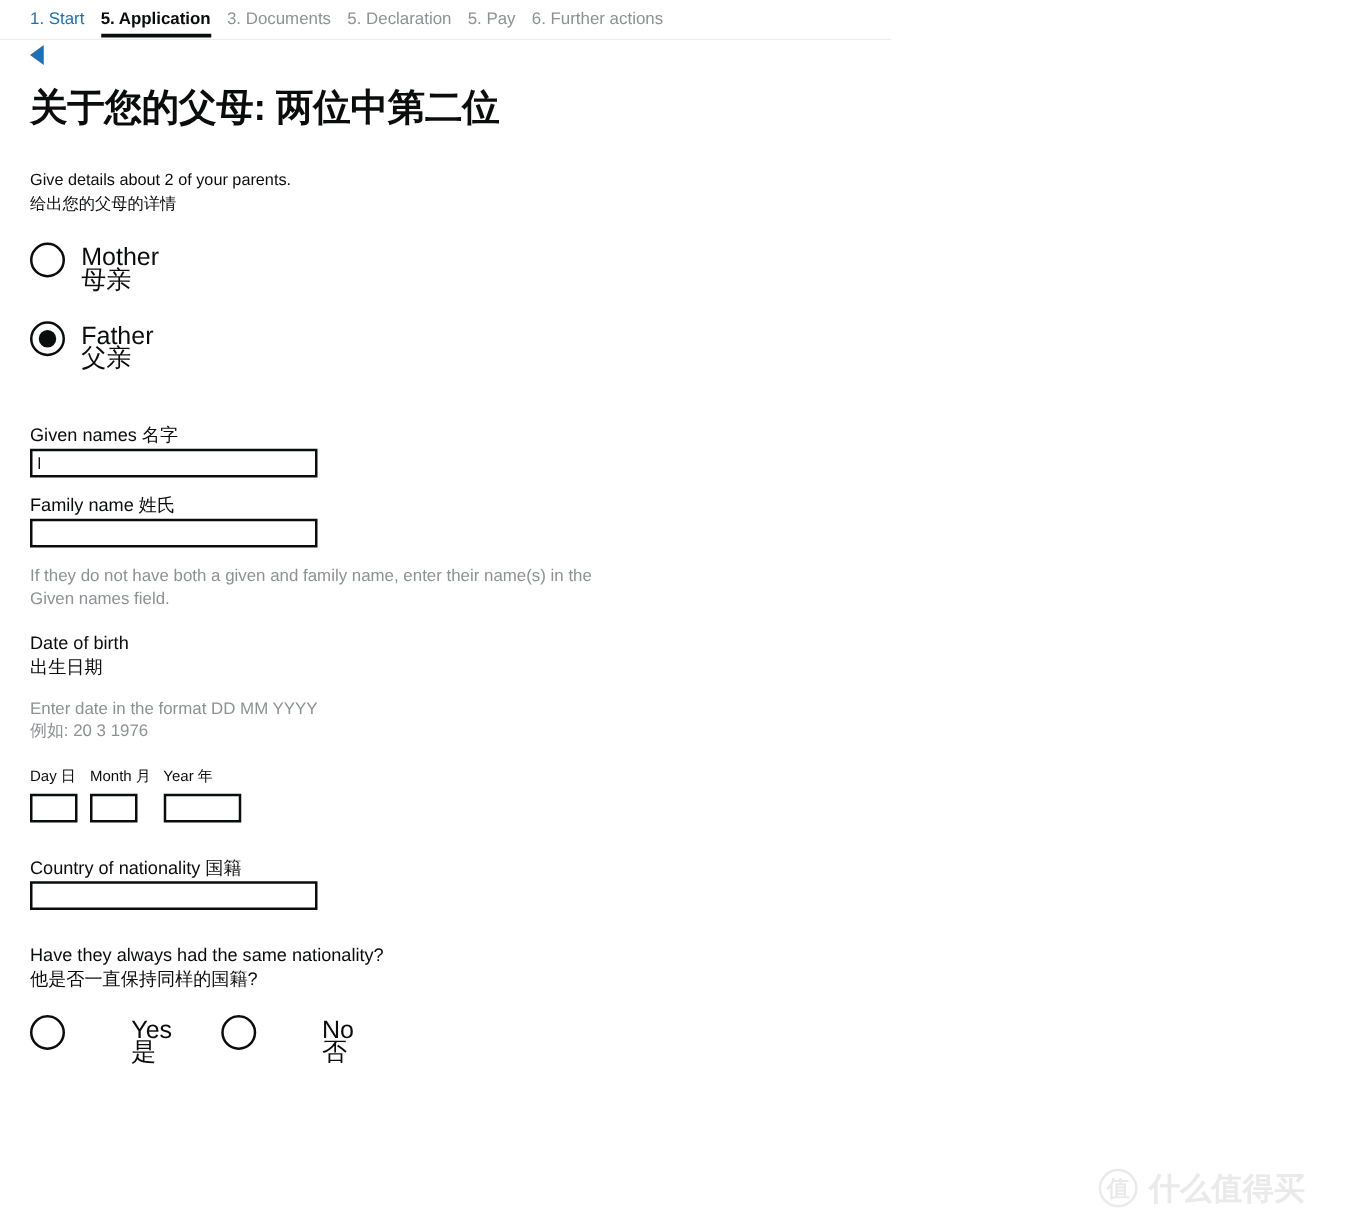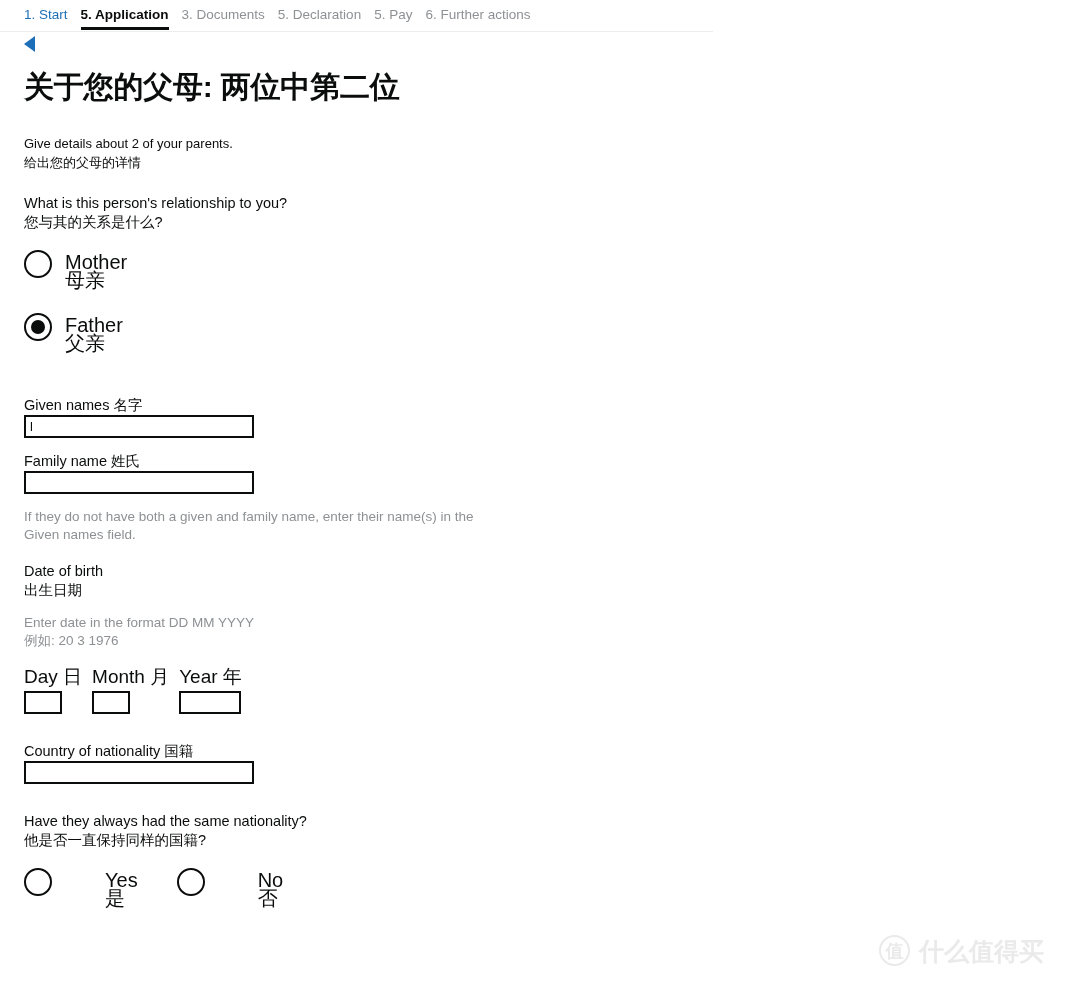--- a/index.html
+++ b/index.html
@@ -218,21 +218,21 @@
   }
   .dob-heading .cn { display: block; }
 
   .date-parts {
     display: flex;
     align-items: flex-start;
     gap: 10px;
     margin-bottom: 28px;
   }
   .date-part-label {
-    font-size: 19px;
+    font-size: 12px;
     line-height: 18px;
     margin: 0 0 5px 0;
     white-space: nowrap;
   }
 
   
   .watermark {
     position: absolute;
     right: 36px;
     bottom: 18px;
@@ -280,24 +280,20 @@
 
   <h1 class="page-title">关于您的父母: 两位中第二位</h1>
 
   <p class="lede">
     <span>Give details about 2 of your parents.</span>
     <span class="cn">给出您的父母的详情</span>
   </p>
 
 
   
-  <p class="question">
-    <span>What is this person's relationship to you?</span>
-    <span class="cn">您与其的关系是什么?</span>
-  </p>
 
   <div class="radio-list">
     <label class="radio-row">
       <span class="radio-mark"></span>
       <span class="radio-label">
         <span>Mother</span>
         <span class="cn">母亲</span>
       </span>
     </label>
     <label class="radio-row">

